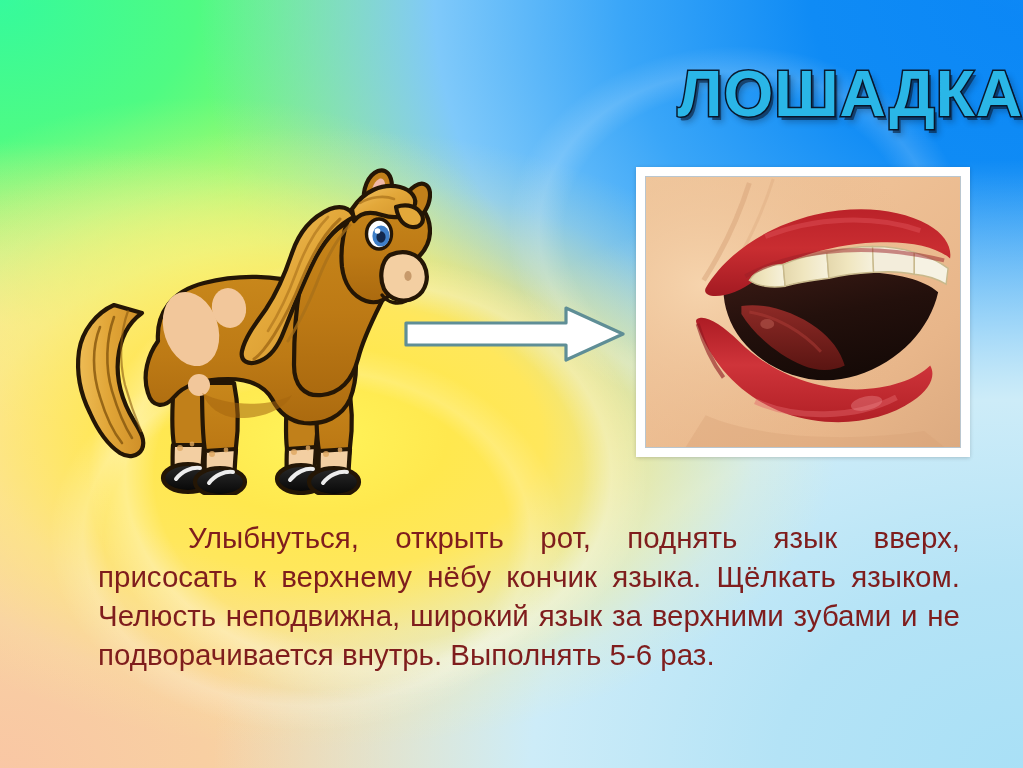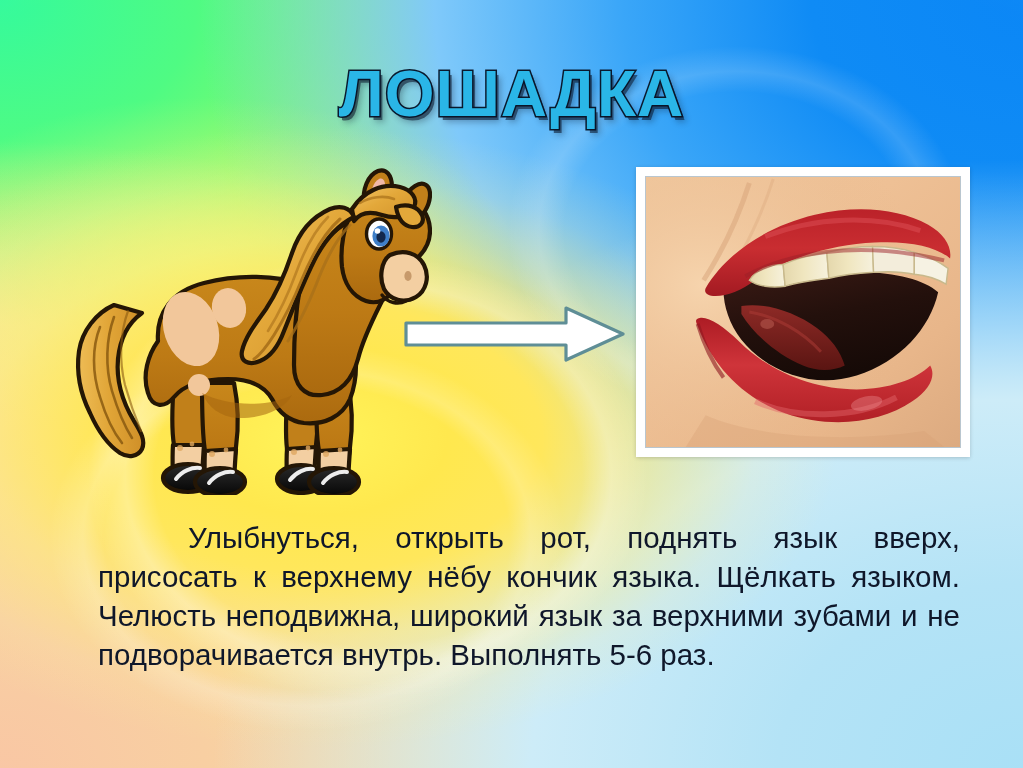--- a/index.html
+++ b/index.html
@@ -73,21 +73,21 @@
     background: radial-gradient(140% 110% at 50% 50%,
       rgba(255,255,255,0) 55%, rgba(255,255,255,0.07) 80%, rgba(255,255,255,0.12) 100%);
   }
 
   
   #title {
     position: absolute;
     left: 0;
     right: 0;
     top: 62px;
-    text-align: center;
+    text-align: right;
     font-family: "Liberation Sans", sans-serif;
     font-weight: 700;
     font-size: 64px;
     line-height: 1;
     letter-spacing: 1px;
     color: #2ab6e7;
     -webkit-text-stroke: 3px #0a1a2e;
     paint-order: stroke fill;
     text-shadow:
       3px 4px 0 rgba(10,20,40,0.55),
@@ -140,21 +140,21 @@
 
   
   #body-text {
     position: absolute;
     left: 98px;
     top: 518px;
     width: 862px;
     font-family: "Liberation Sans", sans-serif;
     font-size: 29.5px;
     line-height: 39px;
-    color: #0f172a;
+    color: #7f1d1d;
     text-align: justify;
     text-indent: 90px;
     text-justify: inter-word;
     user-select: none;
   }
 </style>
 </head>
 <body>
 
 <div id="slide">

